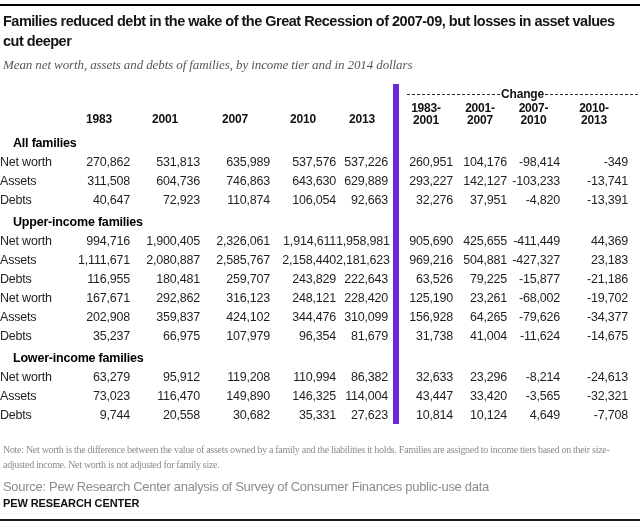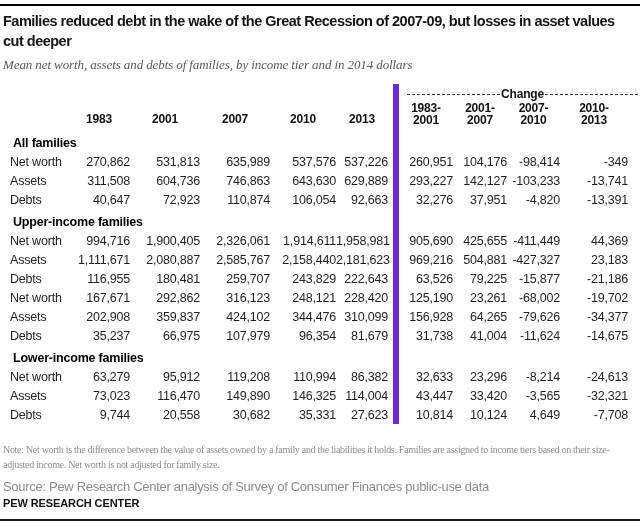--- a/index.html
+++ b/index.html
@@ -28,21 +28,21 @@
   .change-rule { display:flex; align-items:center; height:16px; box-sizing:border-box; padding:4px 2px 0 8px; }
   .dash { flex:1; border-top:1px dashed #2b2b2b; height:0; }
   .change-label { font-weight:700; font-size:12px; color:#111; padding:0 1px; letter-spacing:-0.2px; }
   .vline { border-left:6px solid #6d28d9; }
   tr.col-head-row th { height:26px; vertical-align:bottom; padding-bottom:4px; text-align:center; font-weight:700; color:#111; }
   th.year-head { font-size:12px; }
   th.change-head { font-size:12px; line-height:12px; }
   tr.group-row td { height:20px; }
   td.group-label { font-weight:700; color:#000; padding-left:13px; font-size:12.5px; vertical-align:bottom; padding-bottom:2px; }
   tr.data-row td { height:19px; }
-  td.row-label { padding-left:10px; color:#222; }
+  td.row-label { color:#222; }
   td.num { text-align:right; font-variant-numeric:tabular-nums; }
   .col-2013 { padding-right:5px !important; }
   .last-col { padding-right:12px !important; }
   .note {
     position:absolute; top:442px; left:3px; width:632px; margin:0;
     font-size:10px; line-height:15px; color:#8c8c8c; letter-spacing:-0.3px;font-family:Liberation Serif, serif;
   }
   .source {
     position:absolute; top:479px; left:3px; margin:0;
     font-size:13px; color:#8c8c8c; letter-spacing:-0.3px;

